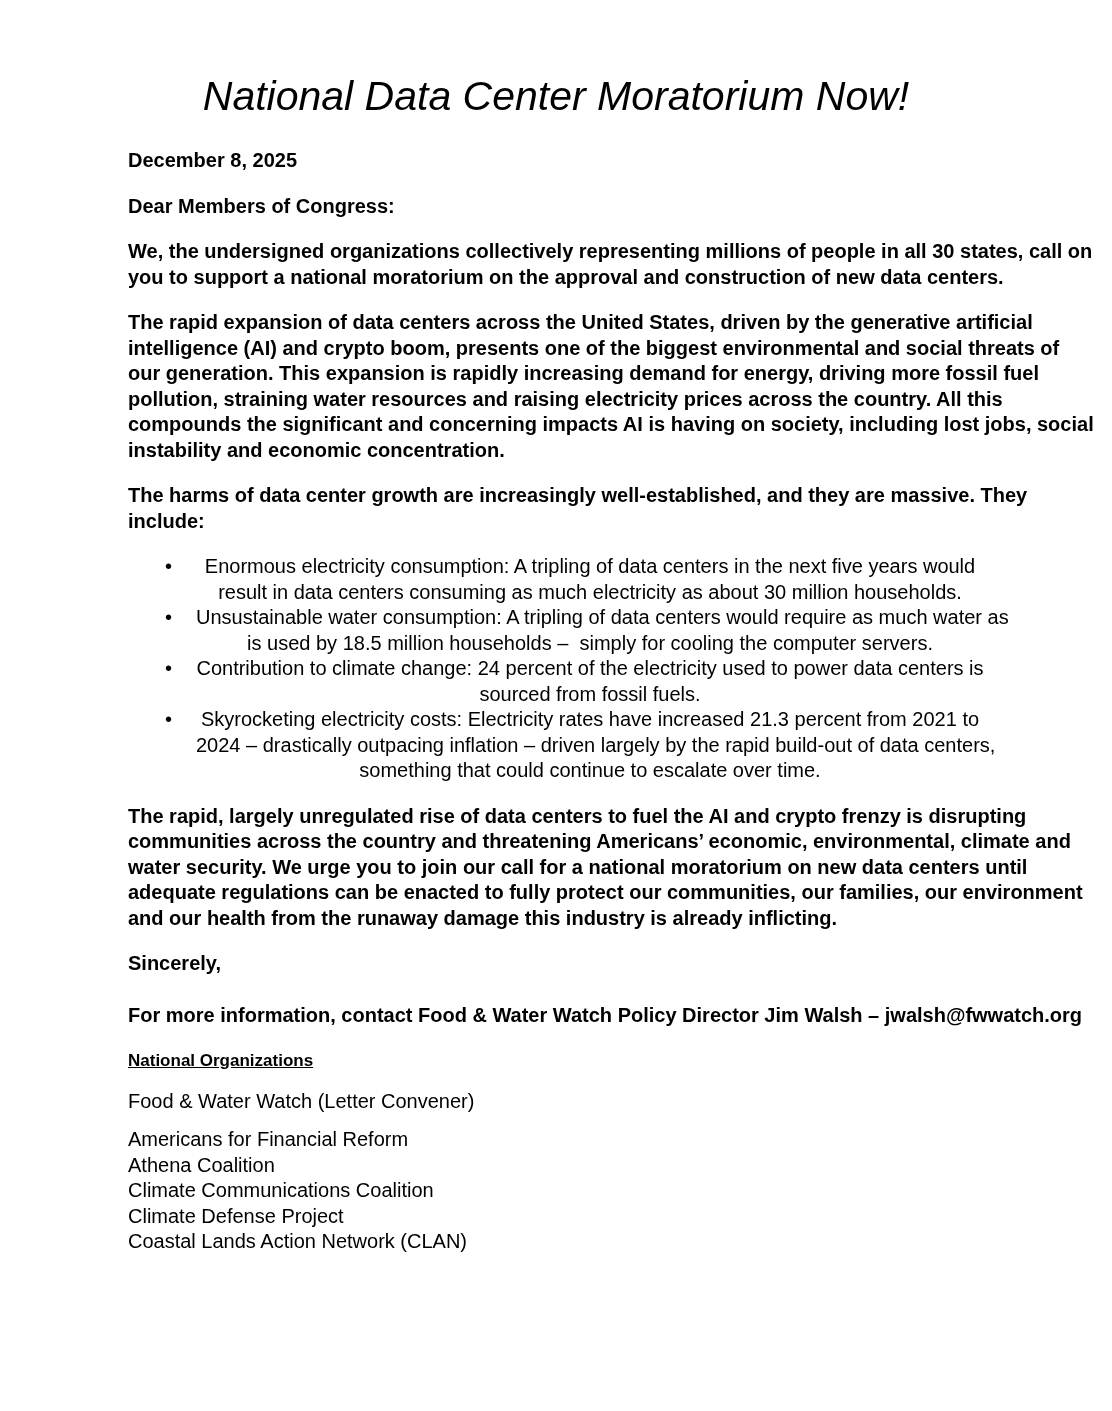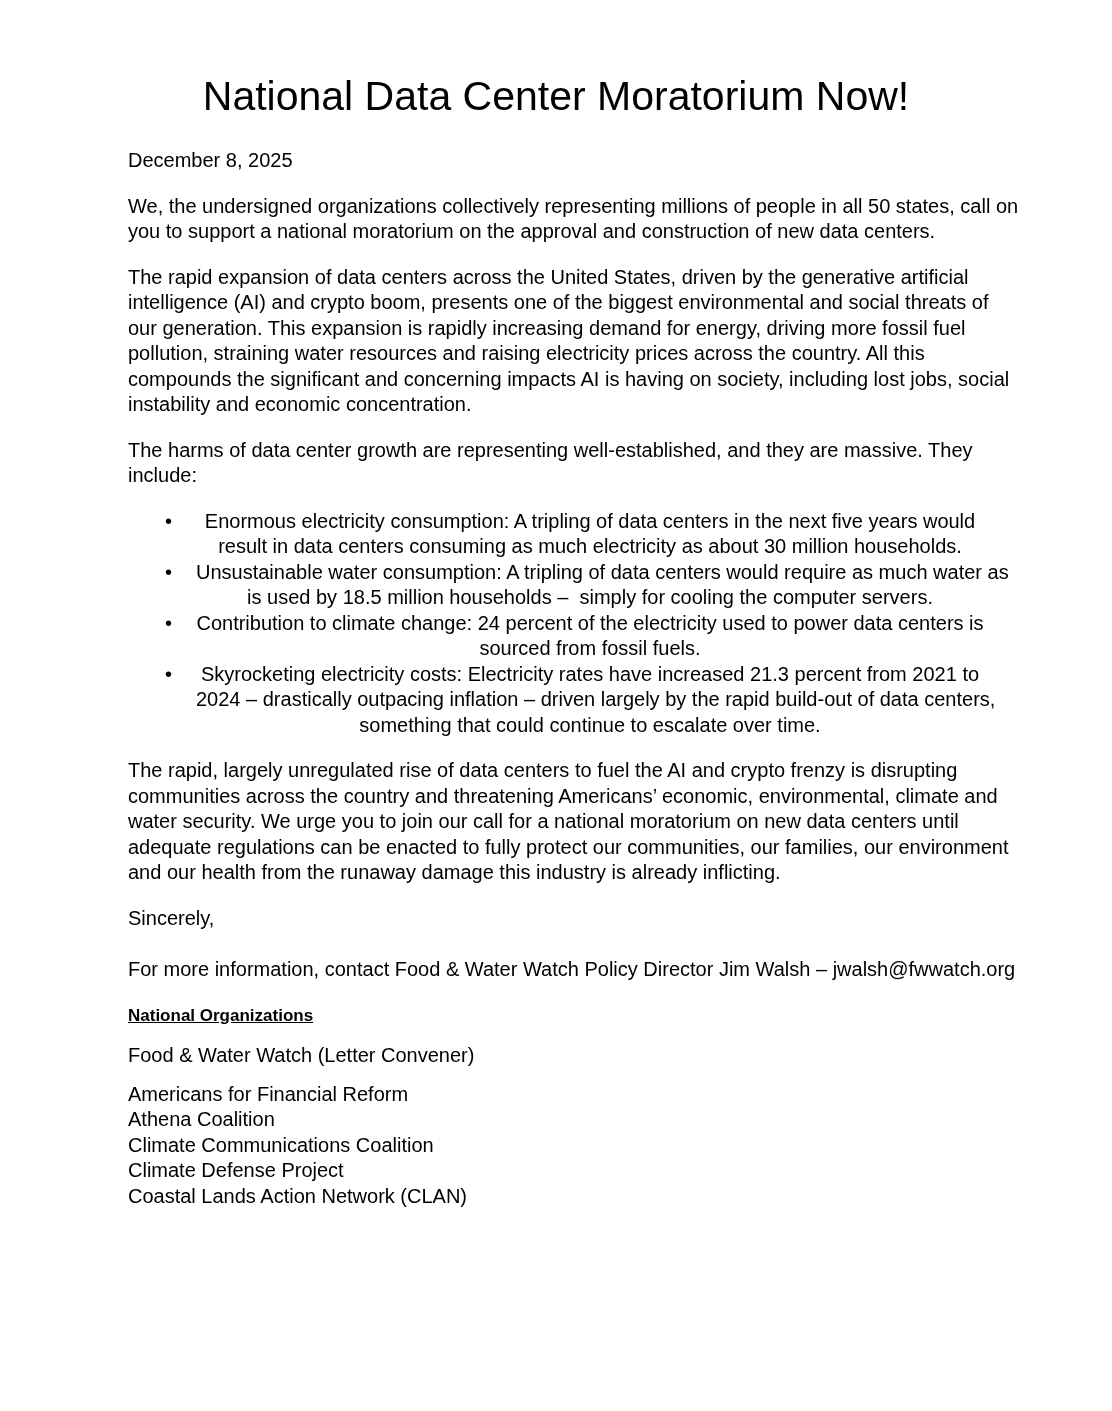--- a/index.html
+++ b/index.html
@@ -16,24 +16,26 @@
     line-height: 25.5px;
     color: #000000;
   }
   .doc-title {
     font-size: 41px;
     line-height: 48px;
     font-weight: 400;
     text-align: center;
     margin: 0 0 28px 0;
     white-space: pre;
+    font-style: italic;
   }
   .para {
     margin: 0 0 20px 0;
     white-space: pre;
+    font-weight: bold;
   }
   .signoff { margin-bottom: 26px; }
   ul.harms-list {
     list-style: none;
     margin: 2px 0 20px 0;
     padding: 0 0 0 68px;
     text-align: center;
   }
   ul.harms-list li {
     position: relative;
@@ -68,32 +70,33 @@
 </style>
 </head>
 <body>
 
 <div class="page">
 
   <h1 class="doc-title">National Data Center Moratorium Now!</h1>
 
   <p class="para">December 8, 2025</p>
 
+  <p class="para">Dear Members of Congress:</p>
 
-  <p class="para">We, the undersigned organizations collectively representing millions of people in all 50 states, call on
+  <p class="para">We, the undersigned organizations collectively representing millions of people in all 30 states, call on
 you to support a national moratorium on the approval and construction of new data centers.</p>
 
   <p class="para">The rapid expansion of data centers across the United States, driven by the generative artificial
 intelligence (AI) and crypto boom, presents one of the biggest environmental and social threats of
 our generation. This expansion is rapidly increasing demand for energy, driving more fossil fuel
 pollution, straining water resources and raising electricity prices across the country. All this
 compounds the significant and concerning impacts AI is having on society, including lost jobs, social
 instability and economic concentration.</p>
 
-  <p class="para">The harms of data center growth are representing well-established, and they are massive. They
+  <p class="para">The harms of data center growth are increasingly well-established, and they are massive. They
 include:</p>
 
   <ul class="harms-list">
     <li>Enormous electricity consumption: A tripling of data centers in the next five years would
 result in data centers consuming as much electricity as about 30 million households.</li>
     <li>Unsustainable water consumption: A tripling of data centers would require as much water as
 is used by 18.5 million households –  simply for cooling the computer servers.</li>
     <li>Contribution to climate change: 24 percent of the electricity used to power data centers is
 sourced from fossil fuels.</li>
     <li>Skyrocketing electricity costs: Electricity rates have increased 21.3 percent from 2021 to

